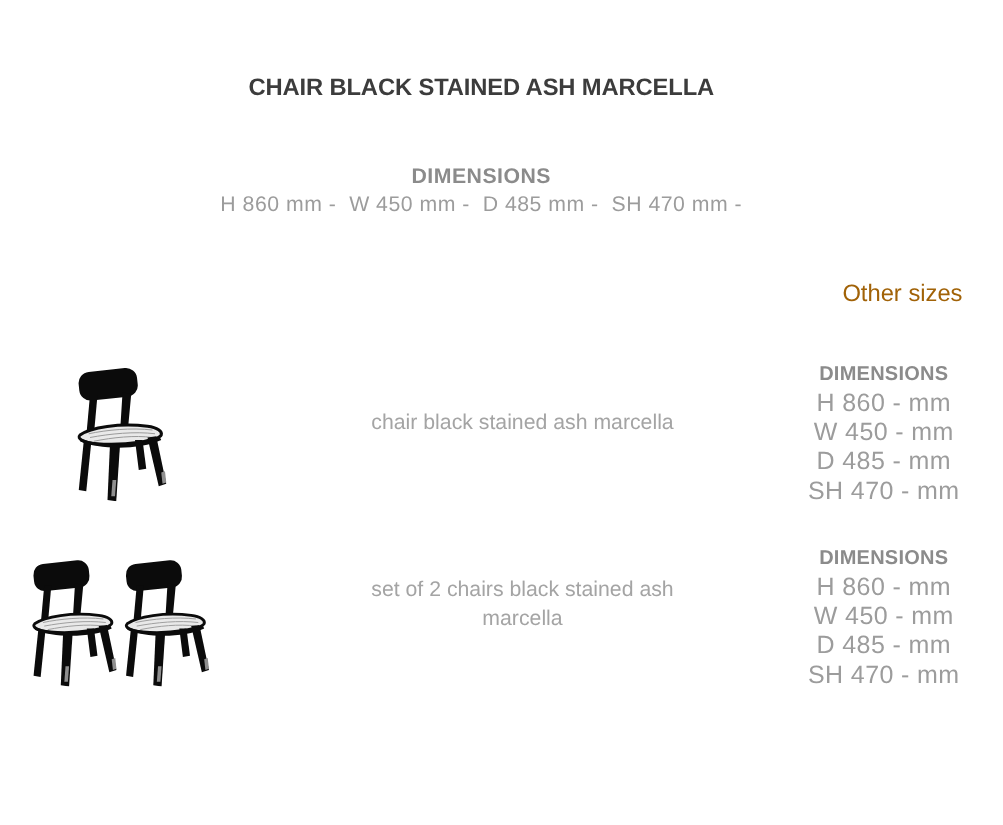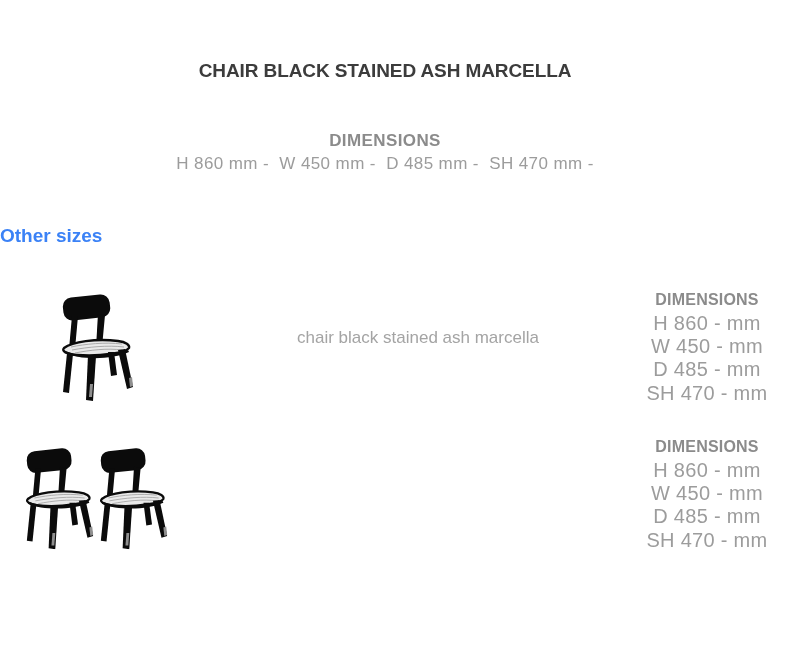--- a/index.html
+++ b/index.html
@@ -43,24 +43,24 @@
     text-align: center;
     font-size: 17px;
     letter-spacing: 0.4px;
     color: #9c9c9c;
     white-space: pre-wrap;
   }
   .other-sizes {
     position: absolute;
     top: 225px; left: 0;
     width: 770px;
-    text-align: left;
+    text-align: right;
     font-size: 19px;
-    font-weight: bold;
-    color: #3b82f6;
+    font-weight: normal;
+    color: #a16207;
   }
   
   .product-image {
     position: absolute;
     display: flex;
     align-items: flex-start;
     gap: 2px;
     cursor: pointer;
     text-decoration: none;
   }
@@ -156,20 +156,21 @@
   </div>
 
   <a class="product-image row-2">
     <svg class="chair-svg" viewBox="0 0 76 107">
         <use href="#chair-sym"></use>
       </svg>
     <svg class="chair-svg" viewBox="0 0 76 107">
         <use href="#chair-sym"></use>
       </svg>
   </a>
+  <a class="product-name row-2">set of 2 chairs black stained ash marcella</a>
   <div class="dims-block row-2">
     <div class="dims-block-heading">DIMENSIONS</div>
     <div class="dims-block-line">H 860 - mm</div>
     <div class="dims-block-line">W 450 - mm</div>
     <div class="dims-block-line">D 485 - mm</div>
     <div class="dims-block-line">SH 470 - mm</div>
   </div>
 
 </div>
 

